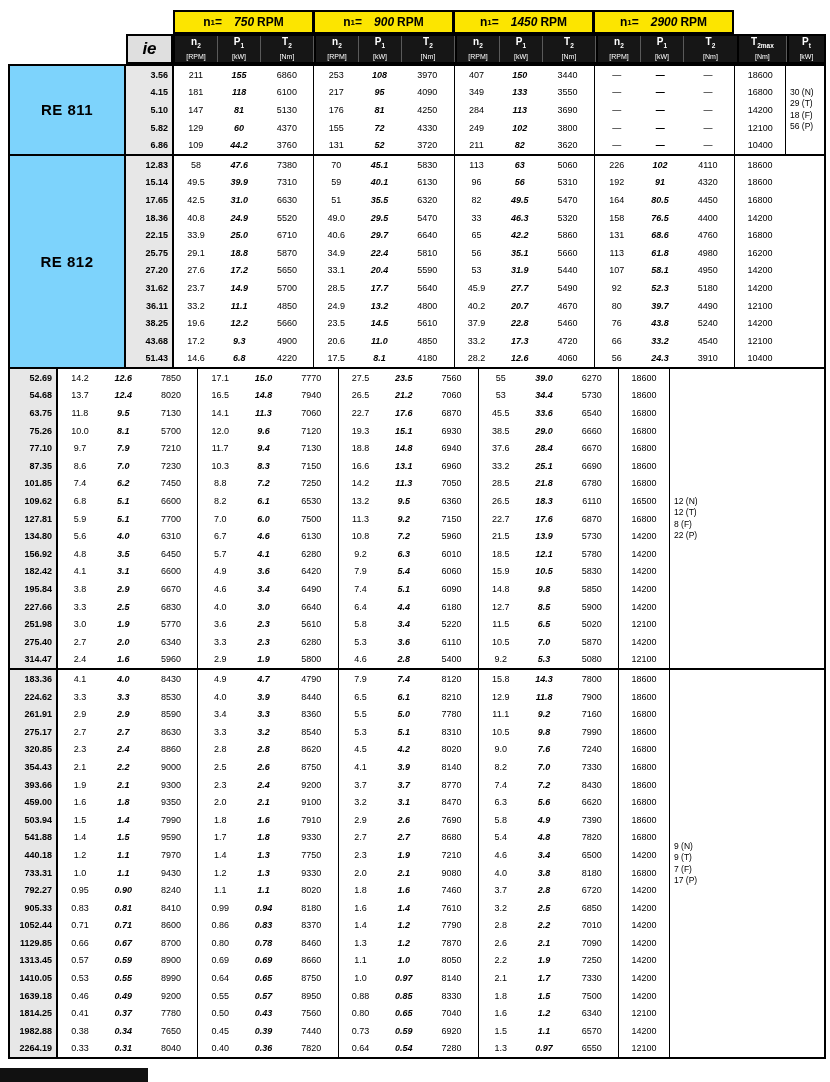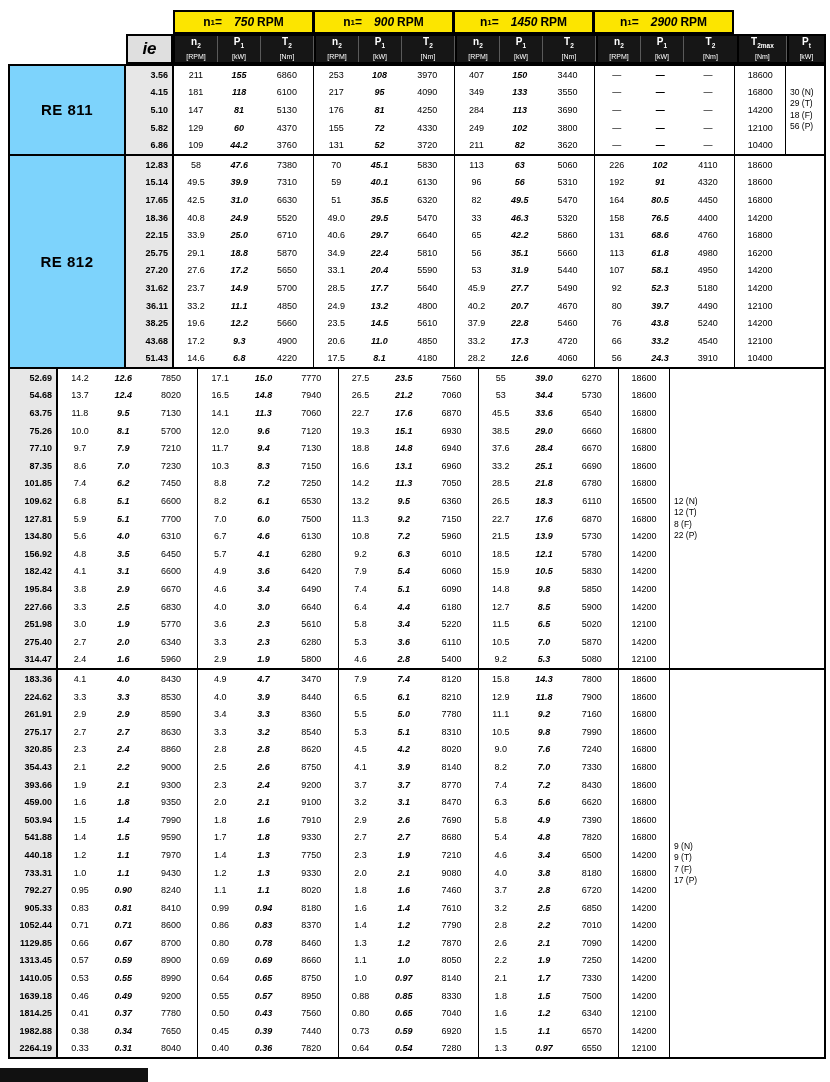--- a/index.html
+++ b/index.html
@@ -719,21 +719,21 @@
         </div>
         <div class="group-block">
           <div class="rows-col">
             <div class="data-row">
               <div class="cell ie-cell">183.36</div>
               <div class="cell c-n2 gstart">4.1</div>
               <div class="cell c-p1">4.0</div>
               <div class="cell c-t2">8430</div>
               <div class="cell c-n2 gstart">4.9</div>
               <div class="cell c-p1">4.7</div>
-              <div class="cell c-t2">3470</div>
+              <div class="cell c-t2">4790</div>
               <div class="cell c-n2 gstart">7.9</div>
               <div class="cell c-p1">7.4</div>
               <div class="cell c-t2">8120</div>
               <div class="cell c-n2 gstart">15.8</div>
               <div class="cell c-p1">14.3</div>
               <div class="cell c-t2">7800</div>
               <div class="cell c-t2max">18600</div>
             </div>
             <div class="data-row">
               <div class="cell ie-cell">224.62</div>

